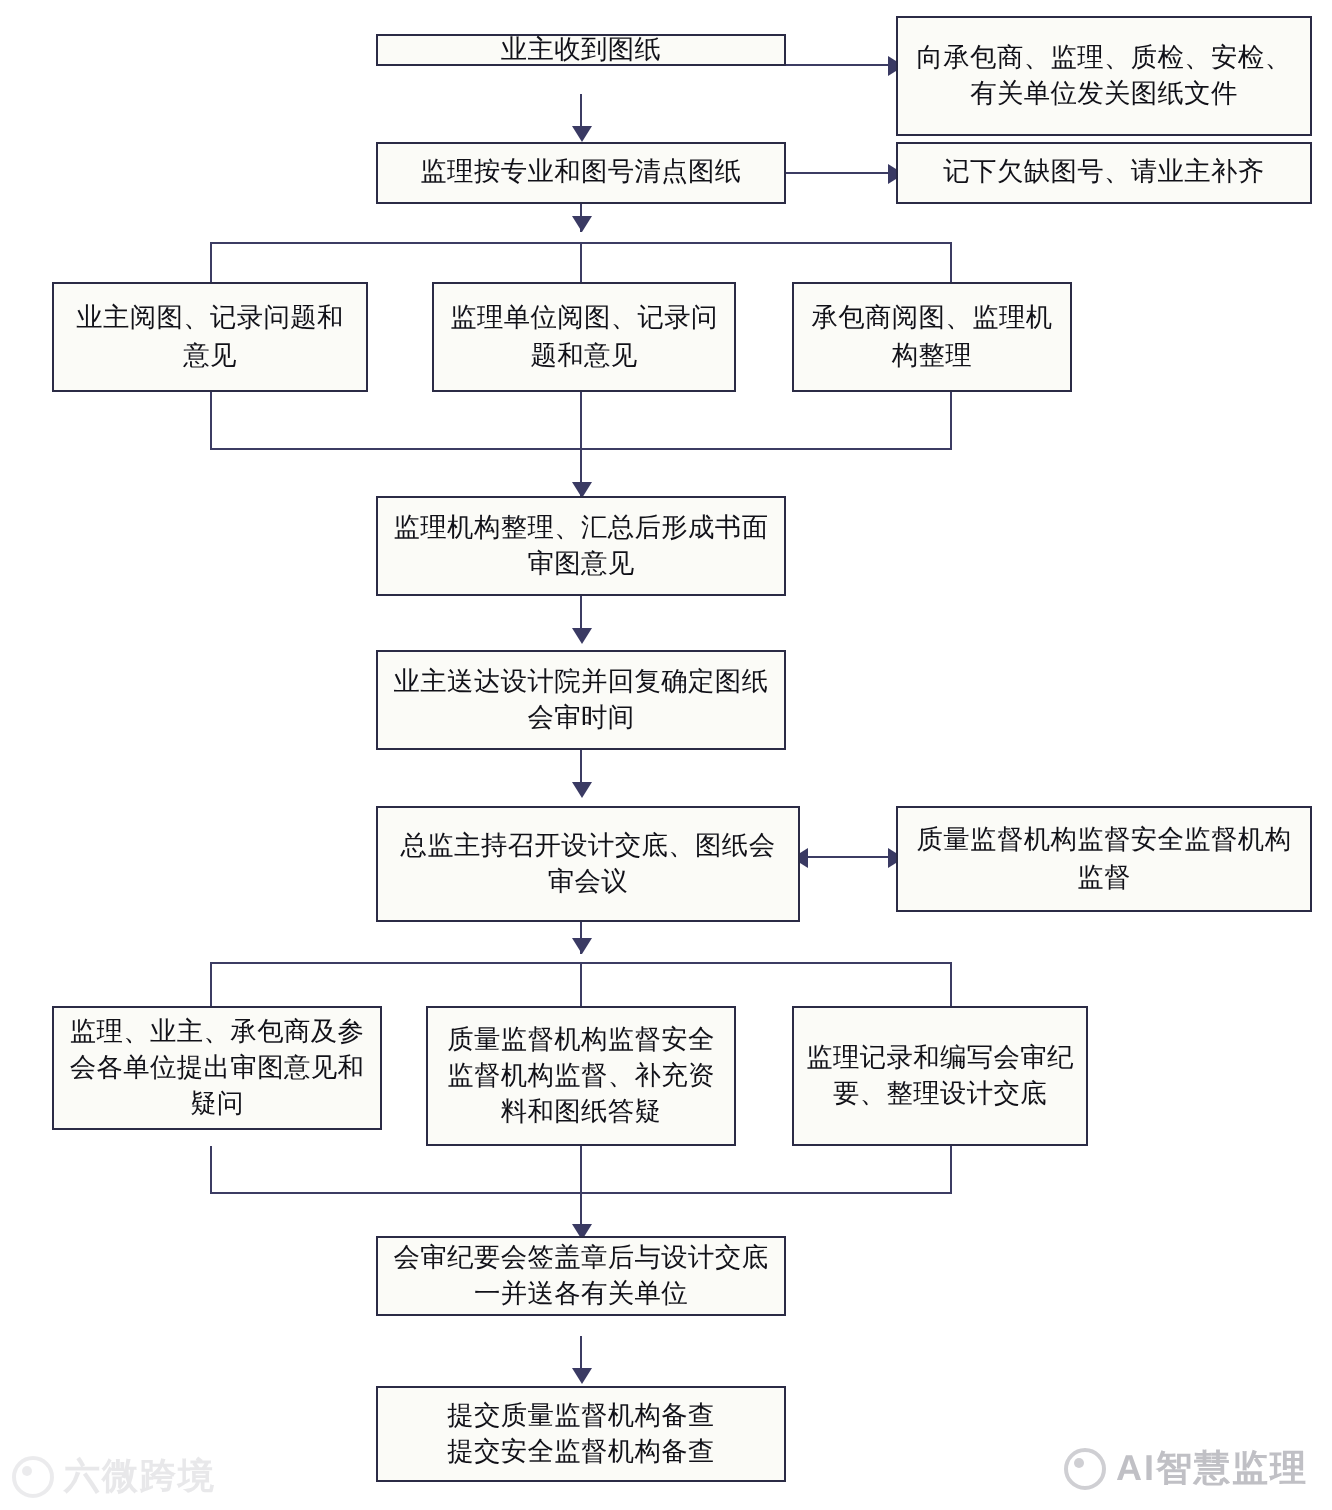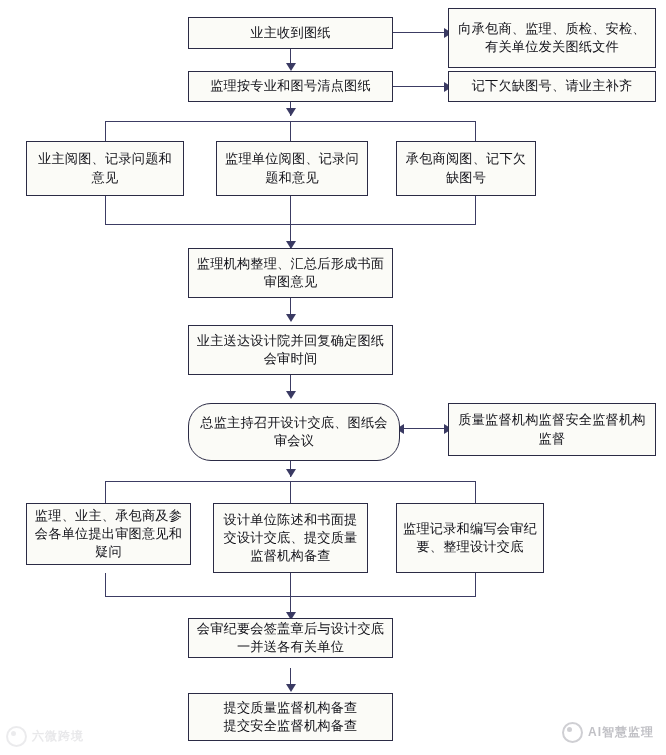--- a/index.html
+++ b/index.html
@@ -61,21 +61,21 @@
     border-top: 5px solid transparent;
     border-bottom: 5px solid transparent;
     border-right: 8px solid #3a3a63;
   }
   .wm {
     position: absolute;
     display: flex;
     align-items: center;
     gap: 5px;
     opacity: 0.30;
-    font-size: 12px;
+    font-size: 18px;
     color: #9a9aa2;
     font-weight: bold;
     letter-spacing: 1px;
     user-select: none;
   }
   .wm-left { left: 6px; top: 726px; opacity: 0.22; }
   .wm-right { right: 12px; top: 722px; opacity: 0.55; color: #8d8d96; }
   .wm-badge {
     width: 17px; height: 17px;
     border-radius: 50%;
@@ -142,21 +142,21 @@
   <div class="ln v" style="left:105px; top:573px; height:24px;"></div>
   <div class="ln v" style="left:290px; top:573px; height:24px;"></div>
   <div class="ln v" style="left:475px; top:573px; height:24px;"></div>
   <div class="ln h" style="left:105px; top:596px; width:371px;"></div>
   <div class="ln v" style="left:290px; top:596px; height:22px;"></div>
   <div class="arw down" style="left:286px; top:612px;"></div>
 
   <div class="ln v" style="left:290px; top:668px; height:20px;"></div>
   <div class="arw down" style="left:286px; top:684px;"></div>
 
-  <div class="node" style="left:188px; top:17px; width:205px; height:32px;">
+  <div class="node" style="left:188px; top:17px; width:205px; height:16px;">
     <span>业主收到图纸</span>
   </div>
 
   <div class="node" style="left:448px; top:8px; width:208px; height:60px;">
     <span>向承包商、监理、质检、安检、有关单位发关图纸文件</span>
   </div>
 
   <div class="node" style="left:188px; top:71px; width:205px; height:31px;">
     <span>监理按专业和图号清点图纸</span>
   </div>
@@ -167,45 +167,45 @@
 
   <div class="node" style="left:26px; top:141px; width:158px; height:55px;">
     <span>业主阅图、记录问题和意见</span>
   </div>
 
   <div class="node" style="left:216px; top:141px; width:152px; height:55px;">
     <span>监理单位阅图、记录问题和意见</span>
   </div>
 
   <div class="node" style="left:396px; top:141px; width:140px; height:55px;">
-    <span>承包商阅图、记下欠缺图号</span>
+    <span>承包商阅图、监理机构整理</span>
   </div>
 
   <div class="node" style="left:188px; top:248px; width:205px; height:50px;">
     <span>监理机构整理、汇总后形成书面审图意见</span>
   </div>
 
   <div class="node" style="left:188px; top:325px; width:205px; height:50px;">
     <span>业主送达设计院并回复确定图纸会审时间</span>
   </div>
 
-  <div class="node" style="left:188px; top:403px; width:212px; height:58px;border-radius:23px;">
+  <div class="node" style="left:188px; top:403px; width:212px; height:58px;">
     <span>总监主持召开设计交底、图纸会审会议</span>
   </div>
 
   <div class="node" style="left:448px; top:403px; width:208px; height:53px;">
     <span>质量监督机构监督安全监督机构监督</span>
   </div>
 
   <div class="node" style="left:26px; top:503px; width:165px; height:62px;">
     <span>监理、业主、承包商及参会各单位提出审图意见和疑问</span>
   </div>
 
   <div class="node" style="left:213px; top:503px; width:155px; height:70px;">
-    <span>设计单位陈述和书面提交设计交底、提交质量监督机构备查</span>
+    <span>质量监督机构监督安全监督机构监督、补充资料和图纸答疑</span>
   </div>
 
   <div class="node" style="left:396px; top:503px; width:148px; height:70px;">
     <span>监理记录和编写会审纪要、整理设计交底</span>
   </div>
 
   <div class="node" style="left:188px; top:618px; width:205px; height:40px;">
     <span>会审纪要会签盖章后与设计交底一并送各有关单位</span>
   </div>
 

